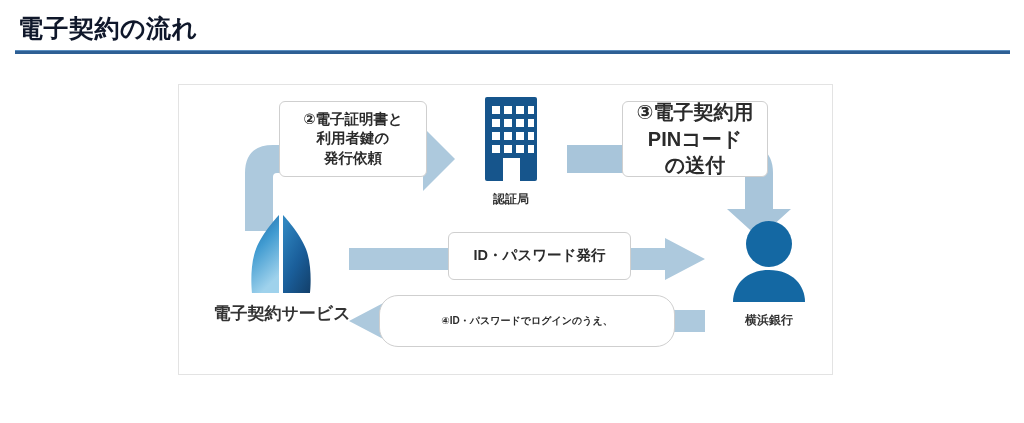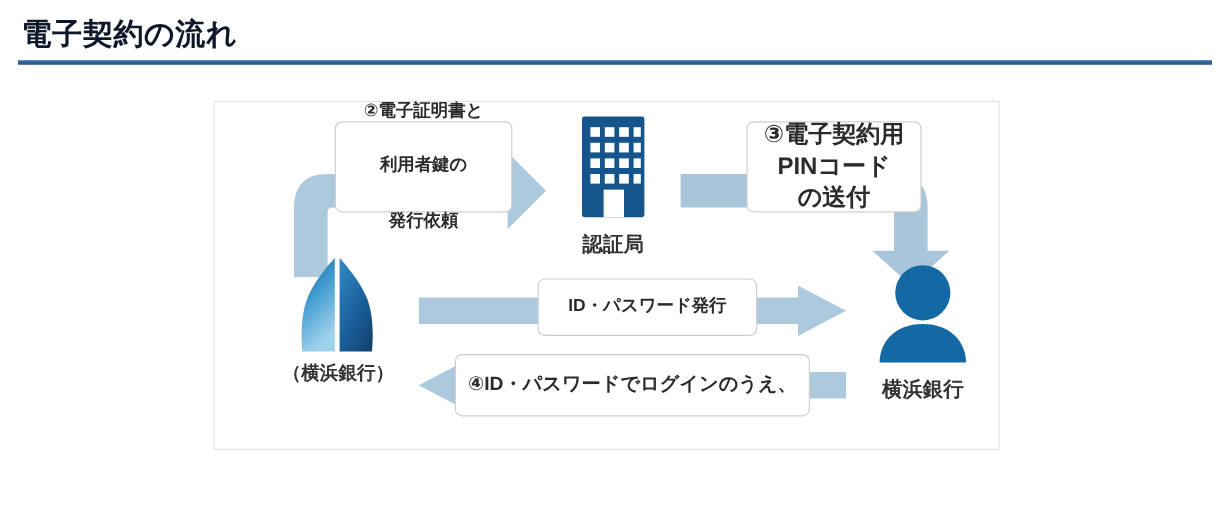--- a/index.html
+++ b/index.html
@@ -65,50 +65,50 @@
     flex-direction: column;
     align-items: center;
     justify-content: center;
     z-index: 6;
   }
   .callout .ln { display: block; white-space: nowrap; }
 
   #callout-2 {
     left: 100px; top: 16px; width: 148px; height: 76px;
     font-size: 14.5px;
-    gap: 26px;
   }
   #callout-3 {
     left: 443px; top: 16px; width: 146px; height: 76px;
     font-size: 20px;
     text-align: right;
   }
   #callout-1 {
     left: 269px; top: 147px; width: 183px; height: 48px;
     font-size: 14.5px;
   }
   #callout-4 {
     left: 200px; top: 210px; width: 296px; height: 52px;
-    font-size: 16px;
+    font-size: 10px;
+    border-radius: 19px;
   }
 
   
   .arrow-svg { position: absolute; z-index: 2; }
 
   
   #ca-node {
     position: absolute;
     left: 292px; top: 10px;
     width: 80px;
     text-align: center;
     z-index: 5;
   }
   #ca-label, #cust-label {
     margin-top: 4px;
-    font-size: 17px;
+    font-size: 12px;
     font-weight: bold;
     color: #333333;
     white-space: nowrap;
   }
 
   
   #cust-node {
     position: absolute;
     left: 535px; top: 135px;
     width: 110px;
@@ -234,16 +234,16 @@
         </linearGradient>
         <linearGradient id="gradRight" x1="0.2" y1="0" x2="0.9" y2="1">
           <stop offset="0%" stop-color="#2f85bf"></stop>
           <stop offset="55%" stop-color="#1a5e9a"></stop>
           <stop offset="100%" stop-color="#13426e"></stop>
         </linearGradient>
       </defs>
       <path d="M33,2 L33,80 L6,80 C6,80 3,54 10,36 C16,20 33,2 33,2 Z" fill="url(#gradLeft)"></path>
       <path d="M37,2 C37,2 54,20 60,36 C67,54 64,80 64,80 L37,80 Z" fill="url(#gradRight)"></path>
     </svg>
-    <div id="bank-name-2">（横浜銀行）</div>
+    <div id="bank-name-1">電子契約サービス</div>
   </div>
 
 </div>
 
 </body></html>

